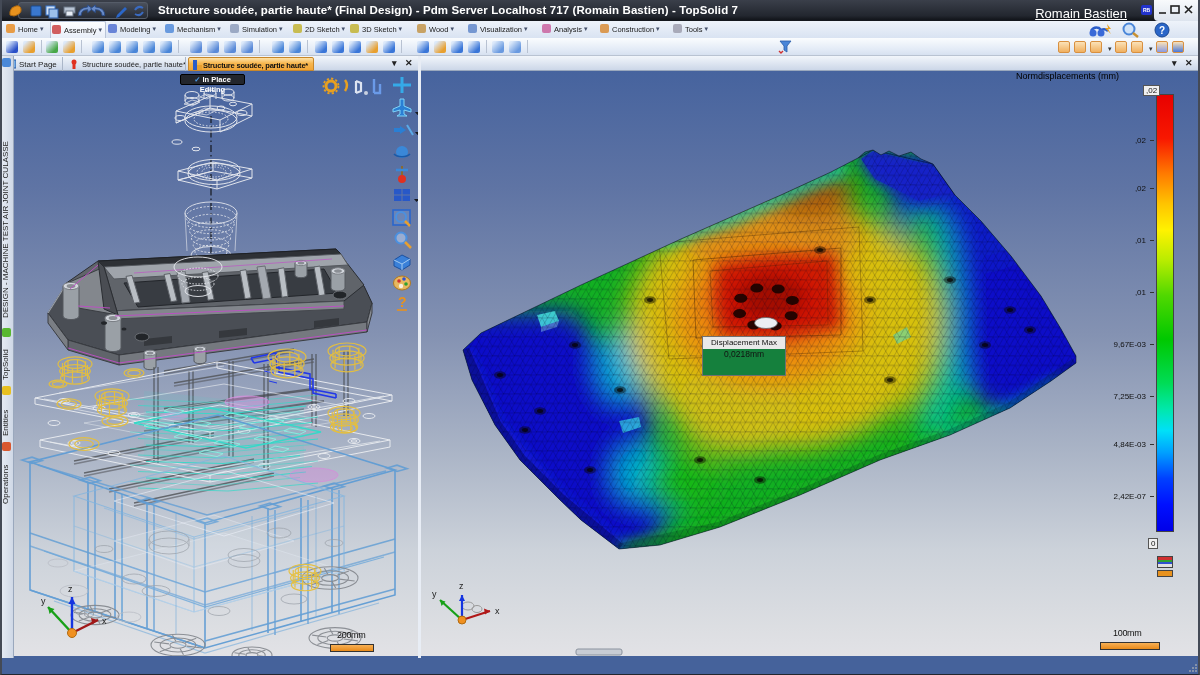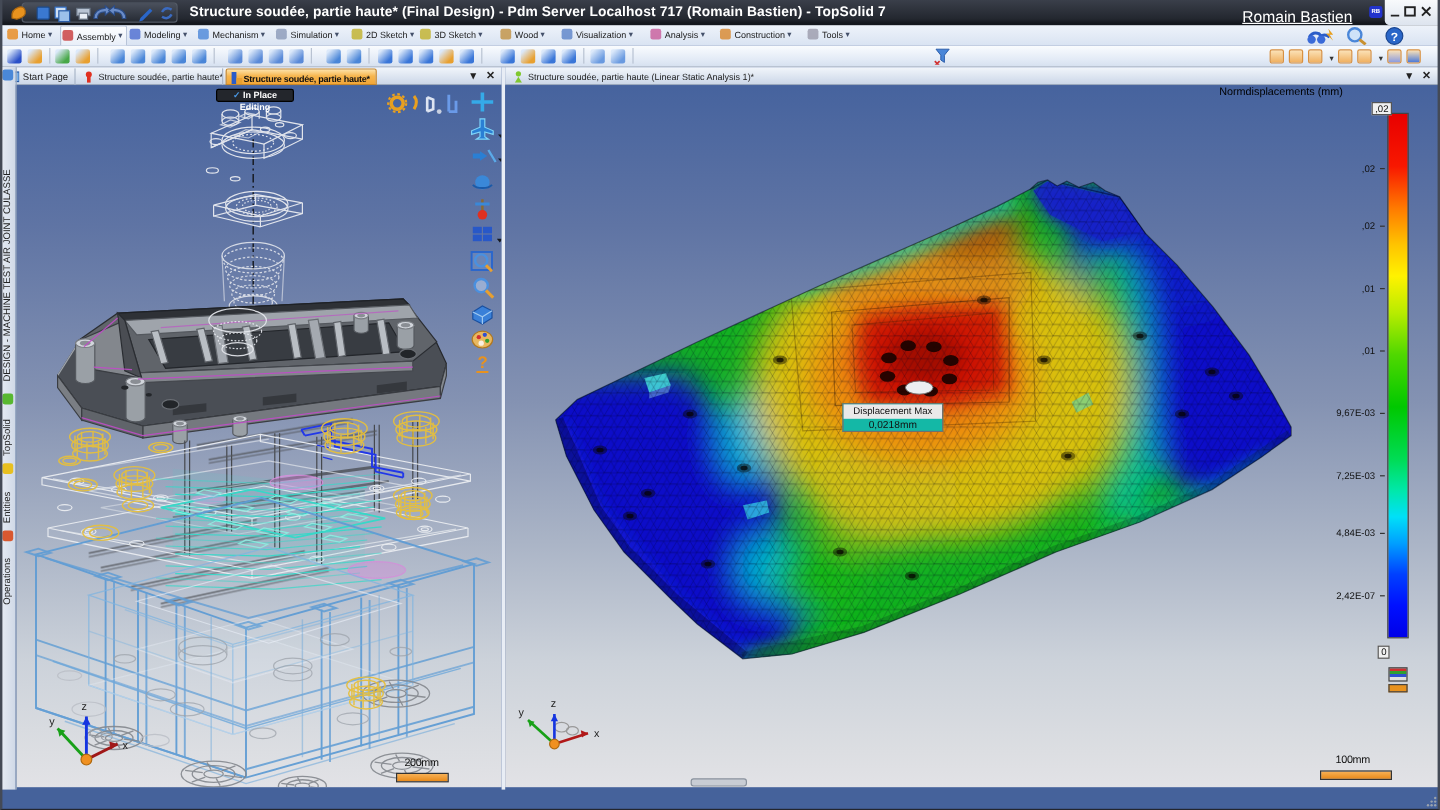--- a/index.html
+++ b/index.html
@@ -31,21 +31,21 @@
 #sidebar{position:absolute;left:0;top:56px;width:14px;height:602px;background:linear-gradient(90deg,#e8edf5,#cfd8e6);border-right:1px solid #9aa8bd}
 .vlabel{position:absolute;left:1px;writing-mode:vertical-rl;transform:rotate(180deg);font-size:8px;color:#222;white-space:nowrap;letter-spacing:0px}
 .sic{position:absolute;left:2px;width:9px;height:9px;border-radius:2px}
 
 #lview{position:absolute;left:14px;top:71px;width:404px;height:585px;background:linear-gradient(#46639e 0%,#5f74a4 20%,#8492b2 45%,#aab4c6 65%,#ccd2da 82%,#dcdee2 95%,#e2e2e6 100%);overflow:hidden}
 #splitter{position:absolute;left:418px;top:56px;width:3px;height:602px;background:#e8edf5}
 #rview{position:absolute;left:421px;top:71px;width:779px;height:585px;background:linear-gradient(#46639e 0%,#5f74a4 20%,#8492b2 45%,#aab4c6 65%,#ccd2da 82%,#dcdee2 95%,#e2e2e6 100%);overflow:hidden}
 .vpsvg{position:absolute;left:0;top:0}
 
 #tt-ipe{position:absolute;left:180px;top:74px;width:65px;height:11px;background:#23262c;border:1px solid #000;border-radius:2px;color:#fff;font-size:7.5px;font-weight:bold;text-align:center;line-height:10px;z-index:30}
-#tt-dm{position:absolute;left:702px;top:336px;width:84px;height:24px;background:#14b8a6;border:1px solid #707070;font-size:8.5px;color:#111;text-align:center;z-index:30}
+#tt-dm{position:absolute;left:702px;top:336px;width:84px;height:40px;background:#15803d;border:1px solid #707070;font-size:8.5px;color:#111;text-align:center;z-index:30}
 #tt-dm .t1{background:#e9e9e9;display:block;line-height:12px;font-size:8px}
 
 #cbar{position:absolute;left:1156px;top:94px;width:18px;height:438px;background:linear-gradient(#e80000 0%,#f81800 10%,#ff7a00 18%,#ffc400 25%,#fff200 31%,#b8ec00 38%,#50d800 46%,#00c800 56%,#00dc55 66%,#00e8aa 72%,#00e0f8 77%,#00a0ff 82%,#0040ff 88%,#0010ff 94%,#0000e8 100%);border:1px solid #444;z-index:20}
 .cbl{position:absolute;font-size:8px;color:#111;text-align:right;width:46px;z-index:20}
 .cbox{position:absolute;font-size:8px;color:#111;border:1px solid #555;background:#f0f0f0;padding:0 2px;z-index:21}
 #cbtitle{position:absolute;left:1016px;top:71px;width:162px;font-size:9px;color:#000;z-index:20}
 .tick{position:absolute;width:4px;height:1px;background:#333;left:1150px;z-index:20}
 
 .scalebar{position:absolute;height:8px;background:linear-gradient(#f7b055,#e88a1a);border:1px solid #333;z-index:20}
 .scaletxt{position:absolute;font-size:9px;color:#111;z-index:20;letter-spacing:-0.3px}
@@ -168,24 +168,20 @@
           <rect x="3.5" y="5" width="3" height="5" fill="#e03020"></rect>
         </svg>Structure soudée, partie haute*</div>
 <div class="dtab on" style="left:188px;width:126px;padding-left:14px;letter-spacing:-0.2px"><svg class="di" viewBox="0 0 10 10">
           <rect x="1" y="0" width="4" height="10" fill="#2a5cc8"></rect>
           <rect x="5" y="5" width="5" height="5" fill="#e8a030"></rect>
         </svg>Structure soudée, partie haute*</div>
 <div class="tsbtn" style="left:392px">▾</div>
       <div class="tsbtn" style="left:405px">✕</div>
     </div>
   <div class="tabstrip" id="rtabs" style="left:421px;width:779px">
-<div class="dtab" style="left:3px;width:240px;border-right:none"><svg class="di" viewBox="0 0 10 10">
-          <circle cx="5" cy="2.5" r="2.2" fill="#80c830"></circle>
-          <path d="M2 10 L5 5 L8 10 Z" fill="#80c830"></path>
-        </svg>Structure soudée, partie haute (Linear Static Analysis 1)*</div>
 <div class="tsbtn" style="left:751px">▾</div>
       <div class="tsbtn" style="left:764px">✕</div>
     </div>
 
   <div id="sidebar">
     <div class="sic" style="top:2px;background:#4a88d8"></div>
     <div class="vlabel" style="top:16px;height:246px">DESIGN - MACHINE TEST AIR JOINT CULASSE</div>
     <div class="sic" style="top:272px;background:#58b830"></div>
     <div class="vlabel" style="top:284px;height:40px">TopSolid</div>
     <div class="sic" style="top:330px;background:#e8c020"></div>

